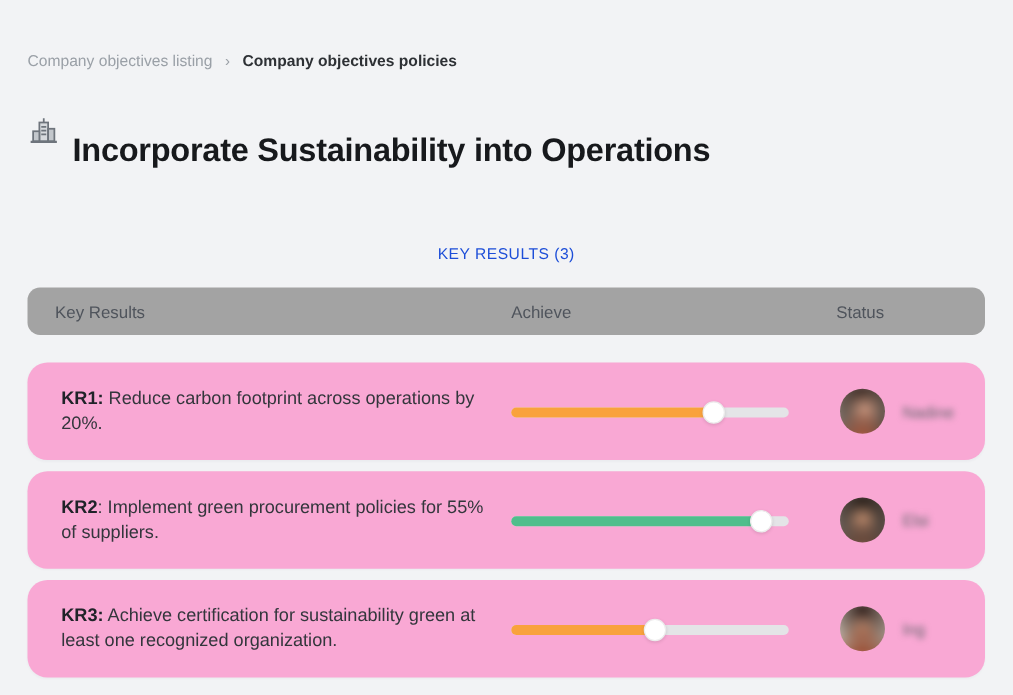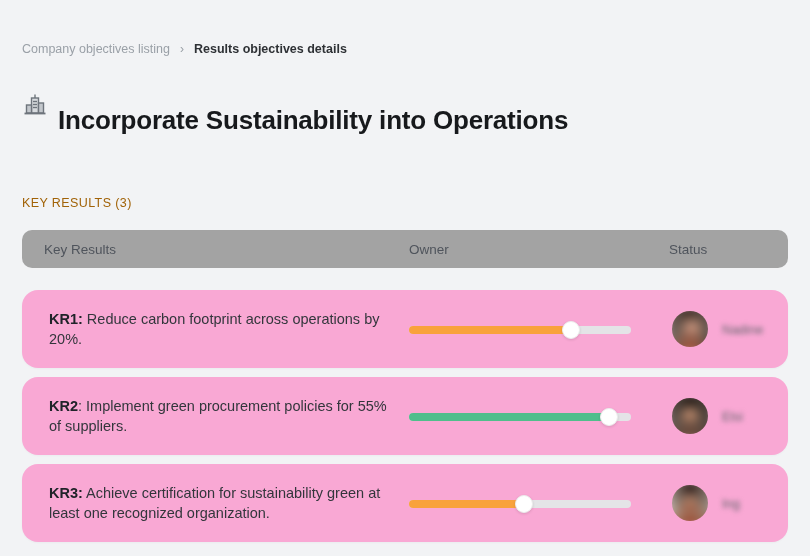--- a/index.html
+++ b/index.html
@@ -18,21 +18,21 @@
   .crumb-sep { color:#9aa0a7; font-size:12px; }
   .crumb.current { color:#2e3135; font-weight:bold; cursor:default; }
 
   
   .title-row { display:flex; align-items:center; gap:10px; margin-top:17px; }
   .title-icon { width:26px; height:26px; flex:0 0 auto; display:flex; align-items:flex-end; }
   .page-title { font-size:26px; font-weight:bold; color:#17191c; letter-spacing:-0.2px;margin-top:32px; }
 
   
   .section-label {
-    margin-top:60px; font-size:12.5px; color:#a16207; letter-spacing:0.4px;
+    margin-top:60px; font-size:12.5px; color:#1d4ed8; letter-spacing:0.4px;text-align:center;
   }
 
   
   .grid3 { display:grid; grid-template-columns:387px 260px 1fr; align-items:center; }
 
   
   .table-header {
     margin-top:20px; height:38px; background:#a3a3a3; border-radius:10px;
   }
   .th { font-size:13.5px; color:#4f545c; }
@@ -85,21 +85,21 @@
   .owner-name { font-size:13px; color:#62666c; filter:blur(2.6px); }
 </style>
 </head>
 <body>
 
 <div class="page">
 
   <div class="breadcrumb">
     <span class="crumb">Company objectives listing</span>
     <span class="crumb-sep">›</span>
-    <span class="crumb current">Results objectives details</span>
+    <span class="crumb current">Company objectives policies</span>
   </div>
 
   <div class="title-row">
     <span class="title-icon">
       <svg width="26" height="26" viewBox="0 0 26 26">
         <g fill="none" stroke="#6e747c" stroke-width="1.4">
           <rect x="9.5" y="6" width="7" height="15" fill="#d7dade"></rect>
           <rect x="4.5" y="13" width="5" height="8" fill="#c3c7cc"></rect>
           <rect x="16.5" y="11" width="5" height="10" fill="#c3c7cc"></rect>
           <line x1="11" y1="9.5" x2="15" y2="9.5"></line>
@@ -110,21 +110,21 @@
         </g>
       </svg>
     </span>
     <h1 class="page-title">Incorporate Sustainability into Operations</h1>
   </div>
 
   <div class="section-label">KEY RESULTS (3)</div>
 
   <div class="table-header grid3">
     <span class="th first">Key Results</span>
-    <span class="th">Owner</span>
+    <span class="th">Achieve</span>
     <span class="th">Status</span>
   </div>
 
   <div class="rows">
 
     <div class="row-card grid3">
       <div class="kr-cell">
         <b>KR1:</b><span> Reduce carbon footprint across operations by 20%.</span>
       </div>
       <div class="progress-cell">

